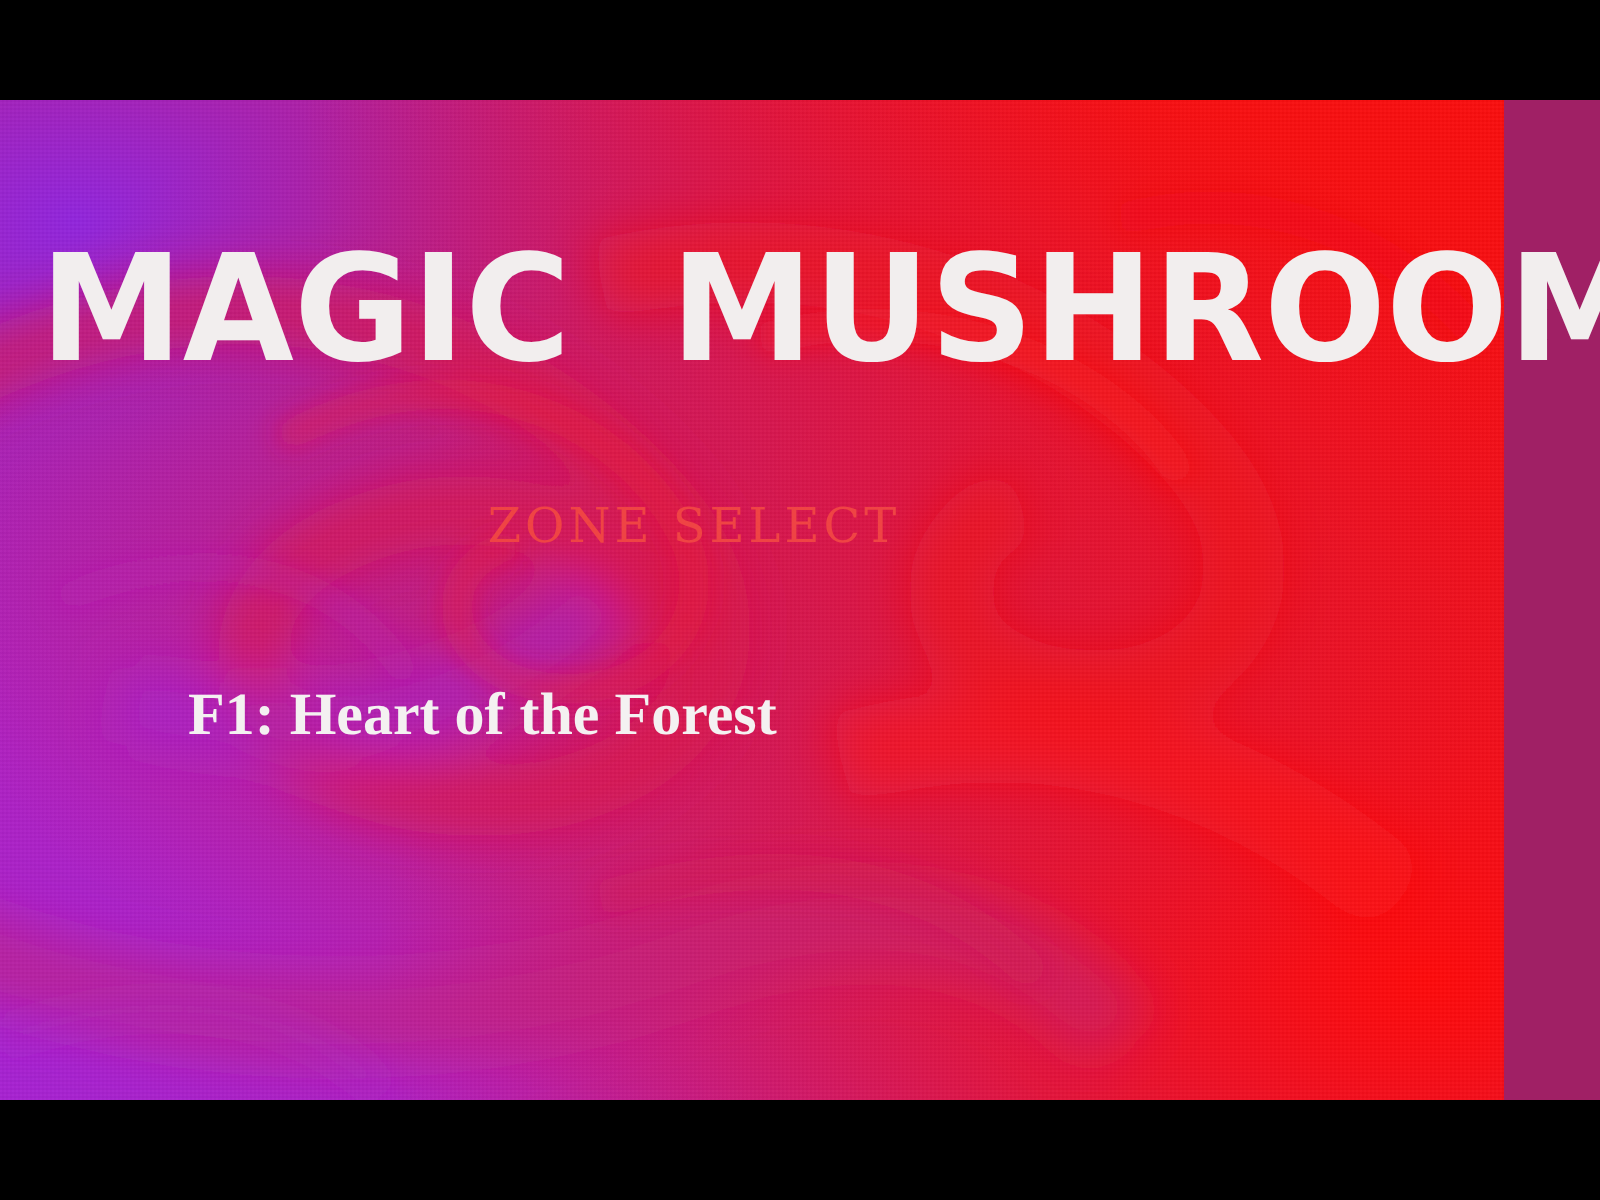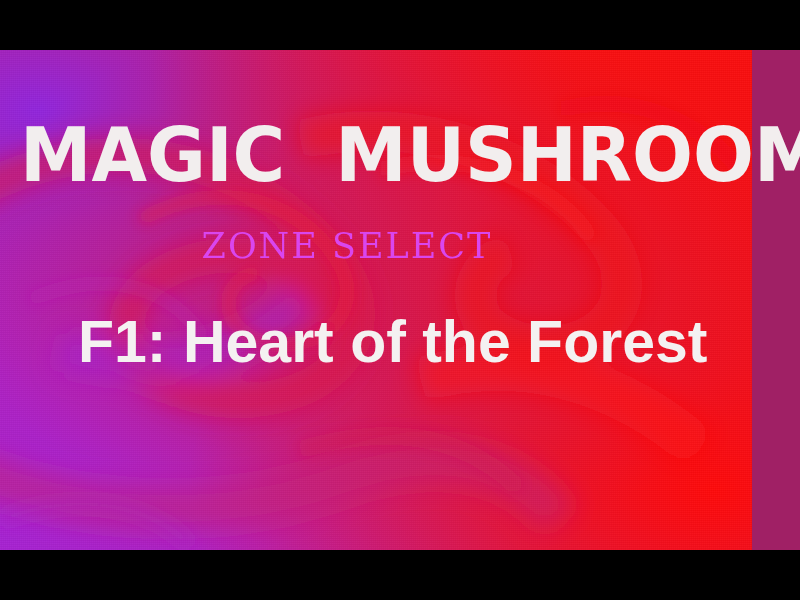--- a/index.html
+++ b/index.html
@@ -106,49 +106,49 @@
     letter-spacing: 0px;
     color: #f2eeee;
     white-space: pre;
     transform: scaleX(0.97);
     transform-origin: left center;
   }
 
   #zone-select-heading {
     position: absolute;
     left: 0;
-    top: 229px;
+    top: 246px;
     width: 694px;
     margin: 0;
     text-align: center;
     font-family: "DejaVu Serif", serif;
     font-weight: 400;
-    font-size: 35px;
+    font-size: 24px;
     line-height: 35px;
     letter-spacing: 2px;
-    color: #d946ef;
+    color: #ef4444;
     white-space: pre;
   }
 
   #zone-menu {
     position: absolute;
     left: 78px;
     top: 318px;
     margin: 0;
     padding: 0;
     list-style: none;
   }
 
   .zone-entry {
     height: 60px;
-    margin: 0;
+    margin: 16px;
     padding: 0;
-    font-family: Liberation Sans, sans-serif;
+    font-family: Liberation Serif, serif;
     font-weight: 700;
-    font-size: 59px;
+    font-size: 30px;
     line-height: 48px;
     color: #f4f1f1;
     white-space: pre;
   }
 </style>
 </head>
 <body>
 
 <div id="screen">
 

